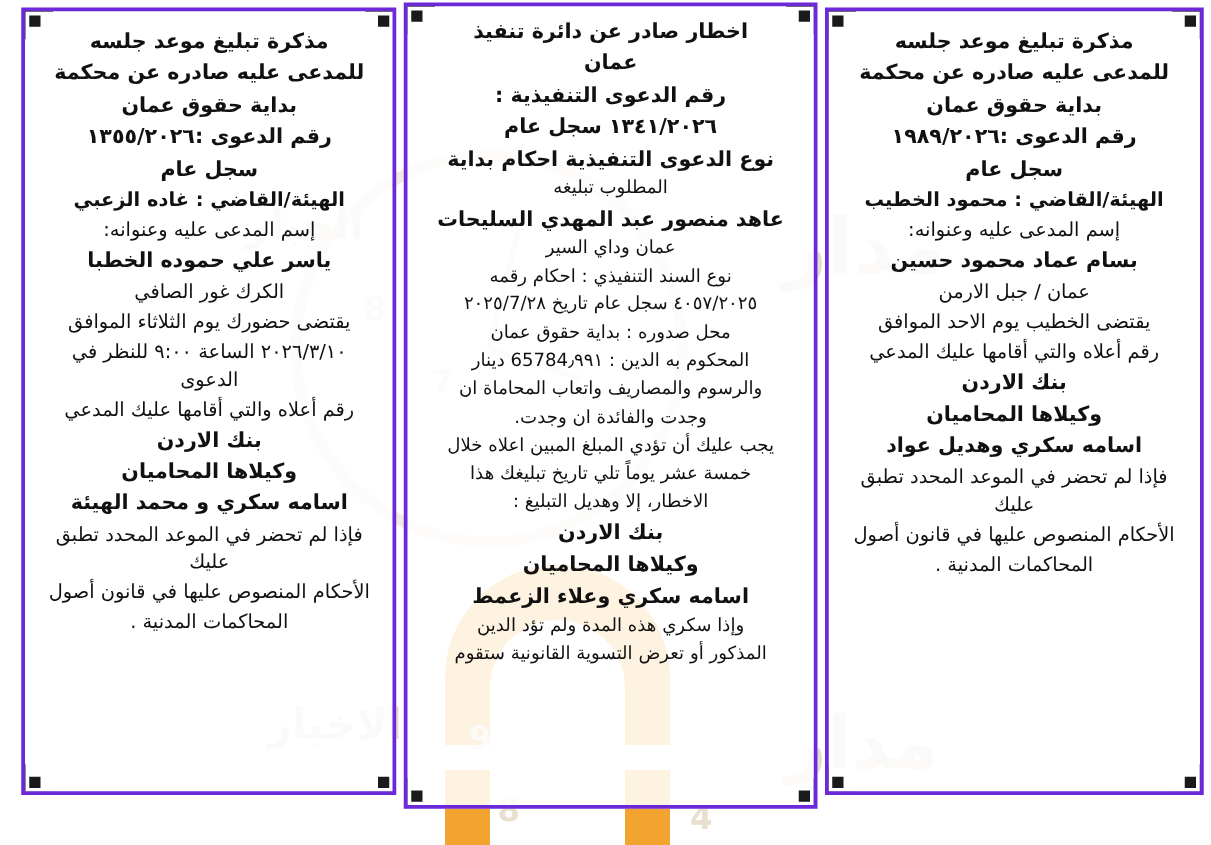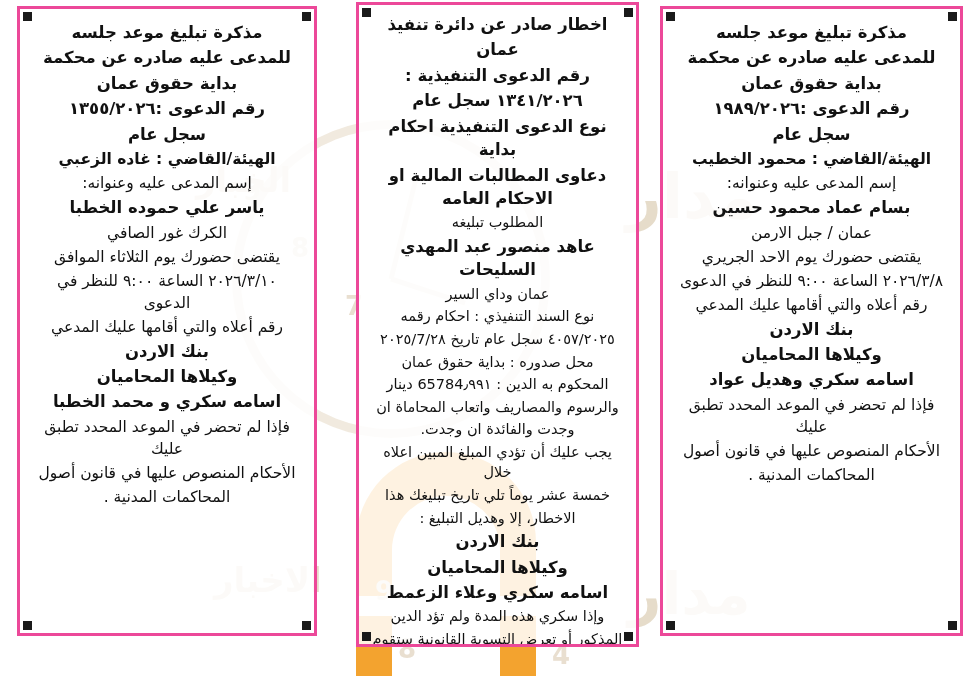--- a/index.html
+++ b/index.html
@@ -107,21 +107,21 @@
   .wm-bottom2    { left: 628px; top: 560px; font-size: 58px; }
 
   
   .sheet {
     position: absolute;
     z-index: 2;
     background: transparent;
   }
   .notice {
     position: relative;
-    border: 3px solid #ec4899;
+    border: 3px solid #6d28d9;
     background: rgba(255,255,255,0.86);
     box-sizing: border-box;
     height: 100%;
     padding: 12px 14px 10px 14px;
     overflow: hidden;
   }
   
   .corner {
     position: absolute;
     width: 22px;
@@ -147,21 +147,21 @@
   .line {
     text-align: center;
     line-height: 1.42;
     margin: 0 0 2px 0;
   }
   .b   { font-weight: bold; }
   .rtlblock { direction: rtl; }
 
   
   #notice-right  { right: 6px;  top: 6px;  width: 303px; height: 630px; }
-  #notice-center { right: 330px; top: 2px;  width: 283px; height: 645px; }
+  #notice-center { right: 315px; top: 2px;  width: 331px; height: 645px; }
   #notice-left   { right: 652px; top: 6px;  width: 300px; height: 630px; }
 
   #notice-right  .notice { font-size: 15.5px; }
   #notice-center .notice { font-size: 14.5px; padding: 8px 10px 6px 10px; }
   #notice-left   .notice { font-size: 15.5px; }
 
   .hdr { font-weight: bold; font-size: 16.5px; }
   .tight { line-height: 1.35; }
 </style>
 </head>
@@ -193,22 +193,21 @@
 
     <p class="line hdr">مذكرة تبليغ موعد جلسه</p>
     <p class="line hdr">للمدعى عليه صادره عن محكمة</p>
     <p class="line hdr">بداية  حقوق عمان</p>
     <p class="line hdr">رقم الدعوى :١٩٨٩/٢٠٢٦</p>
     <p class="line hdr">سجل عام</p>
     <p class="line b">الهيئة/القاضي : محمود الخطيب</p>
     <p class="line">إسم المدعى عليه وعنوانه:</p>
     <p class="line hdr">بسام عماد محمود حسين</p>
     <p class="line">عمان / جبل الارمن</p>
-    <p class="line">يقتضى حضورك يوم الاحد      الجريري</p>
-    <p class="line">٢٠٢٦/٣/٨ الساعة ٩:٠٠ للنظر في الدعوى</p>
+    <p class="line">يقتضى الخطيب يوم الاحد      الموافق</p>
     <p class="line">رقم أعلاه والتي أقامها عليك المدعي</p>
     <p class="line hdr">بنك الاردن</p>
     <p class="line hdr">وكيلاها المحاميان</p>
     <p class="line hdr">اسامه سكري وهديل عواد</p>
     <p class="line">فإذا لم تحضر في الموعد المحدد تطبق عليك</p>
     <p class="line">الأحكام المنصوص عليها في قانون أصول</p>
     <p class="line">المحاكمات المدنية .</p>
   </div>
 </div>
 
@@ -217,21 +216,20 @@
     <span class="corner tl"></span>
     <span class="corner tr"></span>
     <span class="corner bl"></span>
     <span class="corner br"></span>
 
     <p class="line hdr">اخطار صادر عن دائرة تنفيذ</p>
     <p class="line hdr">عمان</p>
     <p class="line hdr">رقم الدعوى التنفيذية :</p>
     <p class="line hdr">١٣٤١/٢٠٢٦ سجل عام</p>
     <p class="line hdr">نوع الدعوى التنفيذية احكام بداية</p>
-    <p class="line hdr">دعاوى المطالبات المالية او الاحكام العامه</p>
     <p class="line">المطلوب تبليغه</p>
     <p class="line hdr">عاهد منصور عبد المهدي السليحات</p>
     <p class="line">عمان وداي السير</p>
     <p class="line">نوع السند التنفيذي :  احكام  رقمه</p>
     <p class="line">٤٠٥٧/٢٠٢٥ سجل عام تاريخ ٢٠٢٥/7/٢٨</p>
     <p class="line">محل صدوره : بداية حقوق  عمان</p>
     <p class="line">المحكوم به الدين :  65784٫٩٩١  دينار</p>
     <p class="line">والرسوم والمصاريف واتعاب المحاماة ان</p>
     <p class="line">وجدت والفائدة ان وجدت.</p>
     <p class="line">يجب عليك أن تؤدي المبلغ المبين اعلاه خلال</p>
@@ -260,18 +258,18 @@
     <p class="line hdr">سجل عام</p>
     <p class="line b">الهيئة/القاضي : غاده الزعبي</p>
     <p class="line">إسم المدعى عليه وعنوانه:</p>
     <p class="line hdr">ياسر علي حموده الخطبا</p>
     <p class="line">الكرك غور الصافي</p>
     <p class="line">يقتضى حضورك يوم الثلاثاء      الموافق</p>
     <p class="line">٢٠٢٦/٣/١٠ الساعة ٩:٠٠ للنظر في الدعوى</p>
     <p class="line">رقم أعلاه والتي أقامها عليك المدعي</p>
     <p class="line hdr">بنك الاردن</p>
     <p class="line hdr">وكيلاها المحاميان</p>
-    <p class="line hdr">اسامه سكري و محمد الخطبا</p>
+    <p class="line hdr">اسامه سكري و محمد الهيئة</p>
     <p class="line">فإذا لم تحضر في الموعد المحدد تطبق عليك</p>
     <p class="line">الأحكام المنصوص عليها في قانون أصول</p>
     <p class="line">المحاكمات المدنية .</p>
   </div>
 </div>
 
 </body></html>

